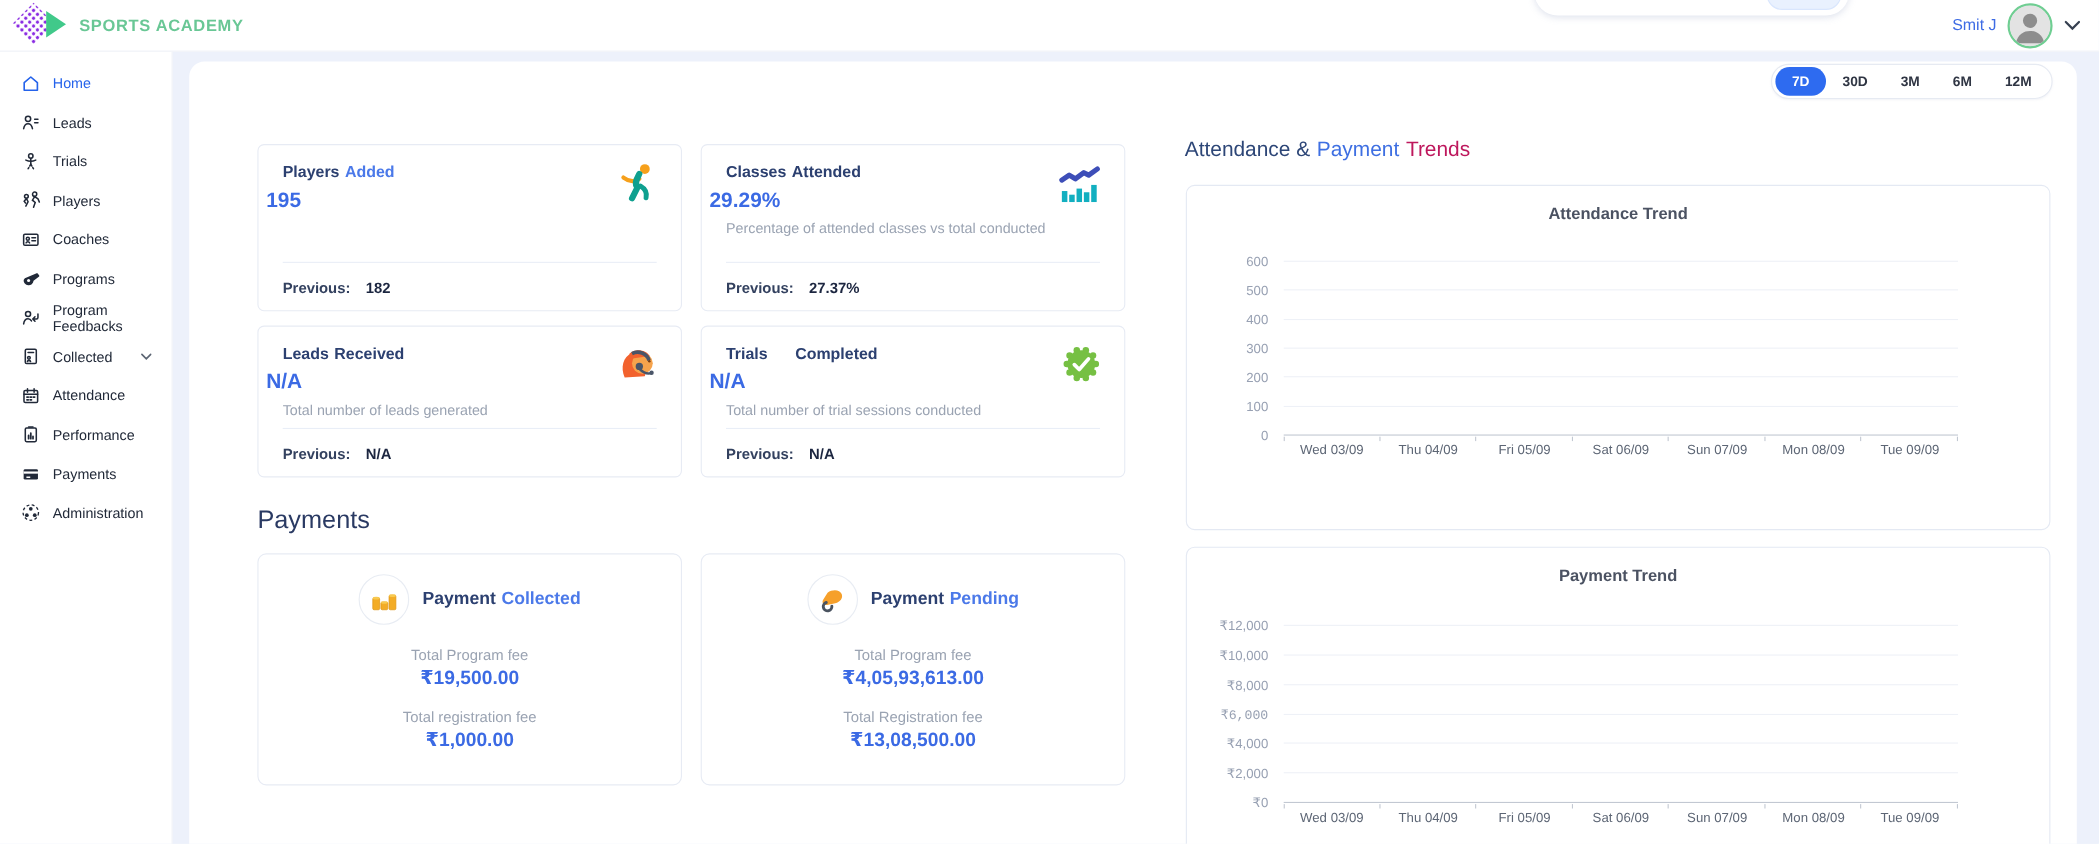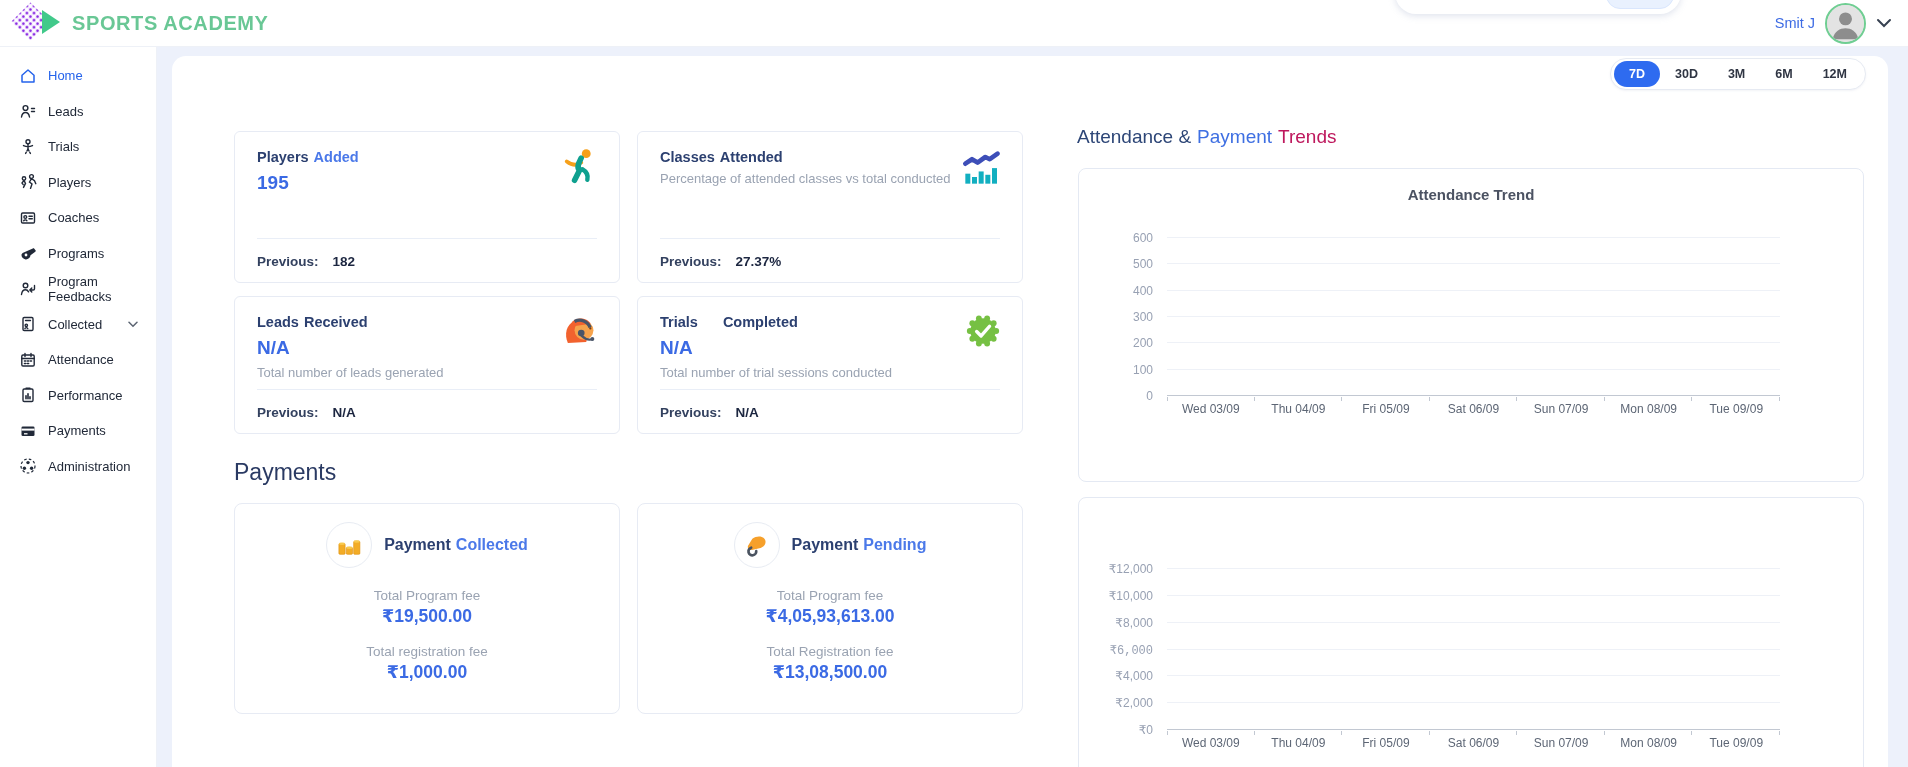--- a/index.html
+++ b/index.html
@@ -1,21 +1,21 @@
 <!DOCTYPE html>
 <html><head>
 <meta charset="utf-8">
 <style>
   html,body{margin:0;padding:0;width:1908px;height:767px;overflow:hidden;
     font-family:"Liberation Sans","DejaVu Sans",sans-serif;background:#edf1fb;}
   
   #header{position:absolute;left:0;top:0;width:1908px;height:46px;background:#fff;
     border-bottom:1px solid #eef1f7;z-index:6;}
   #logo{position:absolute;left:10px;top:1px;display:flex;align-items:center;gap:8px;height:44px;}
-  #brand{color:#69c795;font-weight:700;font-size:20px;letter-spacing:.6px;}
+  #brand{color:#69c795;font-weight:700;font-size:15px;letter-spacing:.6px;}
   #search-remnant{position:absolute;left:1395px;top:-28px;width:286px;height:42px;border-radius:21px;
     background:#fff;box-shadow:0 2px 7px rgba(140,155,190,.28);}
   #search-remnant .pill{position:absolute;right:7px;bottom:5px;width:66px;height:26px;border-radius:14px;
     background:#e9f1fe;border:1px solid #d9e6fd;}
   #user-area{position:absolute;right:16px;top:0;height:46px;display:flex;align-items:center;gap:10px;}
   #user-name{color:#3d6be4;font-size:14.5px;}
   .avatar{width:37px;height:37px;border-radius:50%;border:2.5px solid #6fce92;overflow:hidden;background:#e5e5e5;}
   
   #sidebar{position:absolute;left:0;top:46px;width:156px;bottom:0;background:#fff;border-right:1px solid #eef1f7;z-index:5;}
   .side-item{height:35.5px;display:flex;align-items:center;gap:11px;padding-left:19px;padding-right:8px;
@@ -29,21 +29,21 @@
     border-radius:14px 14px 0 0;overflow:hidden;}
   
   #time-filters{position:absolute;right:22px;top:2px;height:30px;display:flex;align-items:center;
     background:#fff;border:1px solid #e6eaf2;border-radius:16px;padding:0 3px;box-shadow:0 1px 2px rgba(150,160,190,.12);}
   .tf-btn{border:none;background:transparent;height:26px;padding:0 15px;border-radius:13px;
     font-size:12.5px;font-weight:700;color:#2f3543;cursor:pointer;font-family:inherit;}
   .tf-btn.active{background:#2e6bf0;color:#fff;}
   
   .stat-card{position:absolute;width:384px;background:#fff;border:1px solid #e7ebf4;border-radius:6px;}
   .stat-title{margin:17px 22px 0;font-size:14.5px;font-weight:600;color:#2c4070;display:flex;gap:5px;}
-  .stat-value{margin:7px 22px 0;font-size:19px;font-weight:700;color:#3b6ae4;}
+  .stat-value{margin:7px 7px 0;font-size:19px;font-weight:700;color:#3b6ae4;}
   .stat-desc{margin:5px 22px 0;font-size:13px;color:#9aa3b2;line-height:1.35;padding-right:46px;}
   .stat-divider{position:absolute;left:22px;right:22px;bottom:43px;height:1px;background:#e9eef7;}
   .stat-prev{position:absolute;left:22px;bottom:13px;font-size:13.5px;display:flex;gap:14px;}
   .stat-prev .pl{color:#33415f;font-weight:600;}
   .stat-prev .pv{color:#1c2640;font-weight:600;}
   .stat-icon{position:absolute;right:20px;top:15px;}
   
   #payments-heading{position:absolute;left:62px;top:403px;font-size:23px;font-weight:500;color:#2a3a63;}
   .pay-card{position:absolute;top:447px;width:384px;height:209px;background:#fff;border:1px solid #e7ebf4;
     border-radius:8px;display:flex;flex-direction:column;align-items:center;}
@@ -247,20 +247,21 @@
       <path d="M20 10c-2 4-4.5 8-1.5 11L14 30" stroke="#0FA08F" stroke-width="5" fill="none" stroke-linecap="round"></path>
       <path d="M21 20c3.5 2 5.5 5 4.5 9.5" stroke="#0FA08F" stroke-width="4" fill="none" stroke-linecap="round"></path>
     </svg>
   </div>
 
   <div class="stat-card" style="left:465px;top:75px;height:150px;">
     <div class="stat-title">
         <span>Classes</span>
         <span class="sec" style="color: rgb(44, 64, 112);">Attended</span>
       </div>
+    <div class="stat-value">29.29%</div>
     <div class="stat-desc">Percentage of attended classes vs total conducted</div>
     <div class="stat-divider"></div>
     <div class="stat-prev">
         <span class="pl">Previous:</span>
         <span class="pv">27.37%</span>
       </div>
     <svg class="stat-icon" width="40" height="40" viewBox="0 0 36 36">
       <rect x="3" y="24" width="4.5" height="9" fill="#12AFC0"></rect>
         <rect x="9" y="27" width="4.5" height="6" fill="#12AFC0"></rect>
       <rect x="15" y="22" width="4.5" height="11" fill="#12AFC0"></rect>
@@ -447,20 +448,21 @@
         <div class="xtick">Thu 04/09</div>
         <div class="xtick">Fri 05/09</div>
         <div class="xtick">Sat 06/09</div>
         <div class="xtick">Sun 07/09</div>
         <div class="xtick">Mon 08/09</div>
         <div class="xtick">Tue 09/09</div>
       </div>
   </div>
 
   <div class="chart-card chart-payment">
+    <div class="chart-title">Payment Trend</div>
     <div class="plot-row">
         <div class="y-labels">
           <div class="ytick" style="bottom: 0%;">₹0</div>
           <div class="ytick" style="bottom: 16.6667%;">₹2,000</div>
           <div class="ytick" style="bottom: 33.3333%;">₹4,000</div>
           <div class="ytick" style="bottom: 50%; font-family: Liberation Mono, monospace;">₹6,000</div>
           <div class="ytick" style="bottom: 66.6667%;">₹8,000</div>
           <div class="ytick" style="bottom: 83.3333%;">₹10,000</div>
           <div class="ytick" style="bottom: 100%; margin-left: 16px;">₹12,000</div>
         </div>

